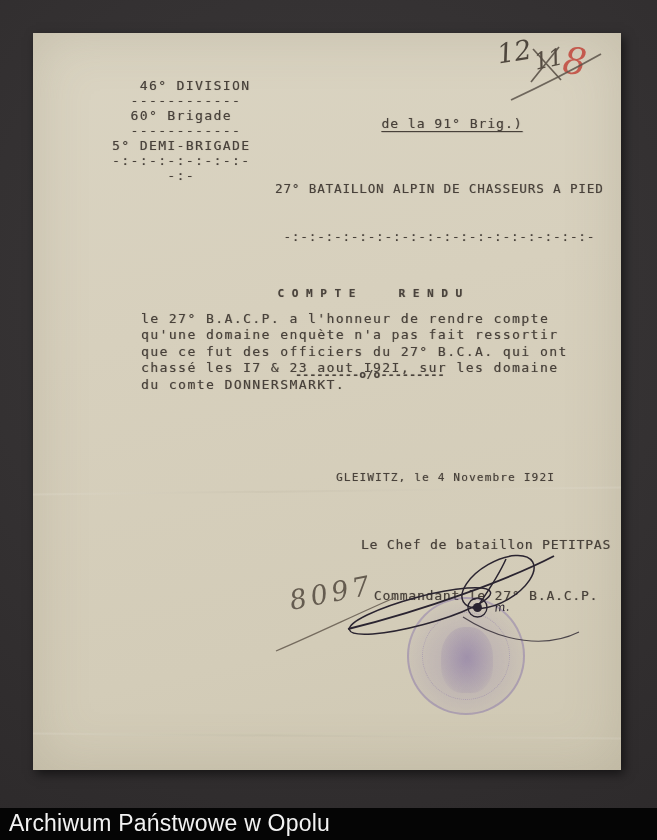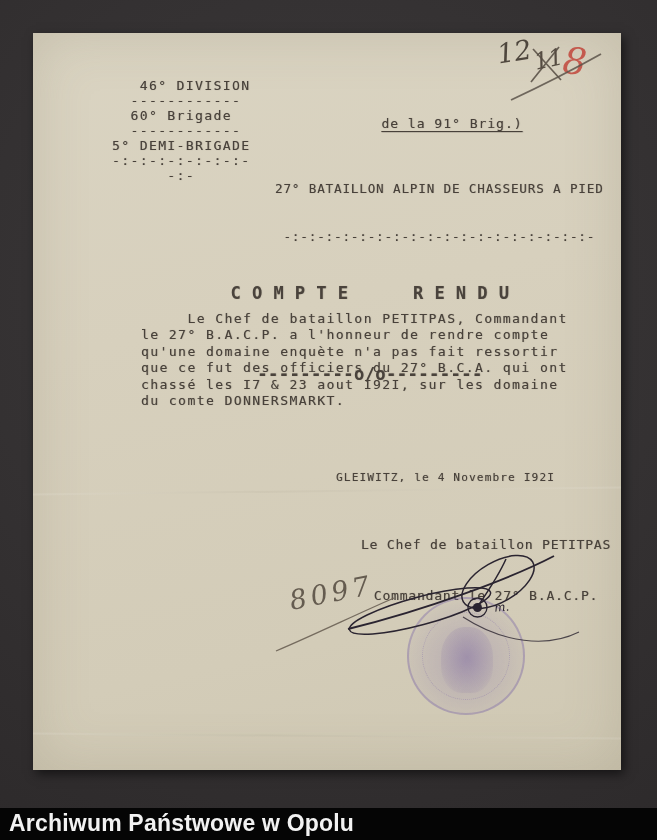--- a/index.html
+++ b/index.html
@@ -28,21 +28,21 @@
     position:absolute; white-space:pre; color:#48413a;
     font-family:"DejaVu Sans Mono", monospace;
     text-shadow: 0.4px 0.4px 0.7px rgba(72,65,58,0.5);
     margin-left: 24px;
   }
   .unit-block   { left:88px;  top:78px;  font-size:13px; line-height:15px; letter-spacing:1.4px; }
   .exec-note    { left:250px; top:81px;  font-size:13px; line-height:17px; letter-spacing:1.0px; width:356px; }
   .exec-note .l2{ text-align:center; }
   .exec-note u  { text-underline-offset:3px; text-decoration-thickness:1.3px; }
   .battalion    { left:251px; top:149px; font-size:12.5px; line-height:16px; letter-spacing:0.9px; }
-  .heading      { left:196px; top:226px; width:300px; text-align:center; font-size:17px; line-height:27px; letter-spacing:0.5px; font-weight:bold; color:#4a433c; }
+  .heading      { left:196px; top:226px; width:300px; text-align:center; font-size:11px; line-height:27px; letter-spacing:0.5px; font-weight:bold; color:#4a433c; }
   .body-text    { left:117px; top:311px; font-size:13px; line-height:16.4px; letter-spacing:1.45px; }
   .dateline     { left:312px; top:471px; font-size:11px; letter-spacing:1.2px; }
   .signoff      { left:316px; top:502px; width:292px; text-align:center; font-size:13px; line-height:17px; letter-spacing:0.8px; }
 
   
   .hw { position:absolute; font-family:"DejaVu Serif", serif; font-style:italic; pointer-events:none; }
   .hw-12   { left:497px; top:36px;  font-size:27px; color:#4e463d; transform:rotate(-9deg); }
   .hw-11   { left:534px; top:46px;  font-size:23px; color:#554c42; transform:rotate(-12deg); }
   .hw-8    { left:563px; top:40px;  font-size:37px; color:#c2473c; transform:rotate(7deg); opacity:.85; }
   .hw-8097 { left:289px; top:577px; font-size:27px; color:#655c50; letter-spacing:4px; transform:rotate(-11deg); }
@@ -65,21 +65,21 @@
     border-radius:45% 45% 40% 40%;
   }
 
   
   .overlay { position:absolute; left:0; top:0; width:657px; height:840px; pointer-events:none; }
 
   
   .archive-bar {
     position:absolute; left:0; top:808px; width:657px; height:32px;
     background:#050505; color:#f2f2f2;
-    font-family:"Liberation Sans", sans-serif; font-weight:bold;
+    font-family:"Liberation Sans", sans-serif; font-weight:normal;
     font-size:23px; line-height:31px; padding-left:9px; letter-spacing:0.2px;
   }
 </style>
 </head>
 <body>
 
 <div class="stage">
 
   <div class="paper">
     <div class="crease c1"></div>
@@ -95,21 +95,21 @@
   <div class="typed battalion">
     <div>27° BATAILLON ALPIN DE CHASSEURS A PIED</div>
     <div> -:-:-:-:-:-:-:-:-:-:-:-:-:-:-:-:-:-:-</div>
   </div>
 
   <div class="typed heading">
     <div>C O M P T E      R E N D U</div>
     <div>---------o/o---------</div>
   </div>
 
-  <div class="typed body-text"><div>     Le Chef de bataillon PETITPAS, Commandant</div><div>le 27° B.A.C.P. a l'honneur de rendre compte</div><div>qu'une domaine enquète n'a pas fait ressortir</div><div>que ce fut des officiers du 27° B.C.A. qui ont</div><div>chassé les I7 &amp; 23 aout I92I, sur les domaine</div><div>du comte DONNERSMARKT.</div></div>
+  <div class="typed body-text"><div>le 27° B.A.C.P. a l'honneur de rendre compte</div><div>qu'une domaine enquète n'a pas fait ressortir</div><div>que ce fut des officiers du 27° B.C.A. qui ont</div><div>chassé les I7 &amp; 23 aout I92I, sur les domaine</div><div>du comte DONNERSMARKT.</div></div>
 
   <div class="typed dateline">GLEIWITZ, le 4 Novembre I92I</div>
 
   <div class="typed signoff">
     <div>Le Chef de bataillon PETITPAS</div>
     <div>Commandant le 27° B.A.C.P.</div>
   </div>
 
   <div class="stamp">
     <div class="stamp-inner"></div>

